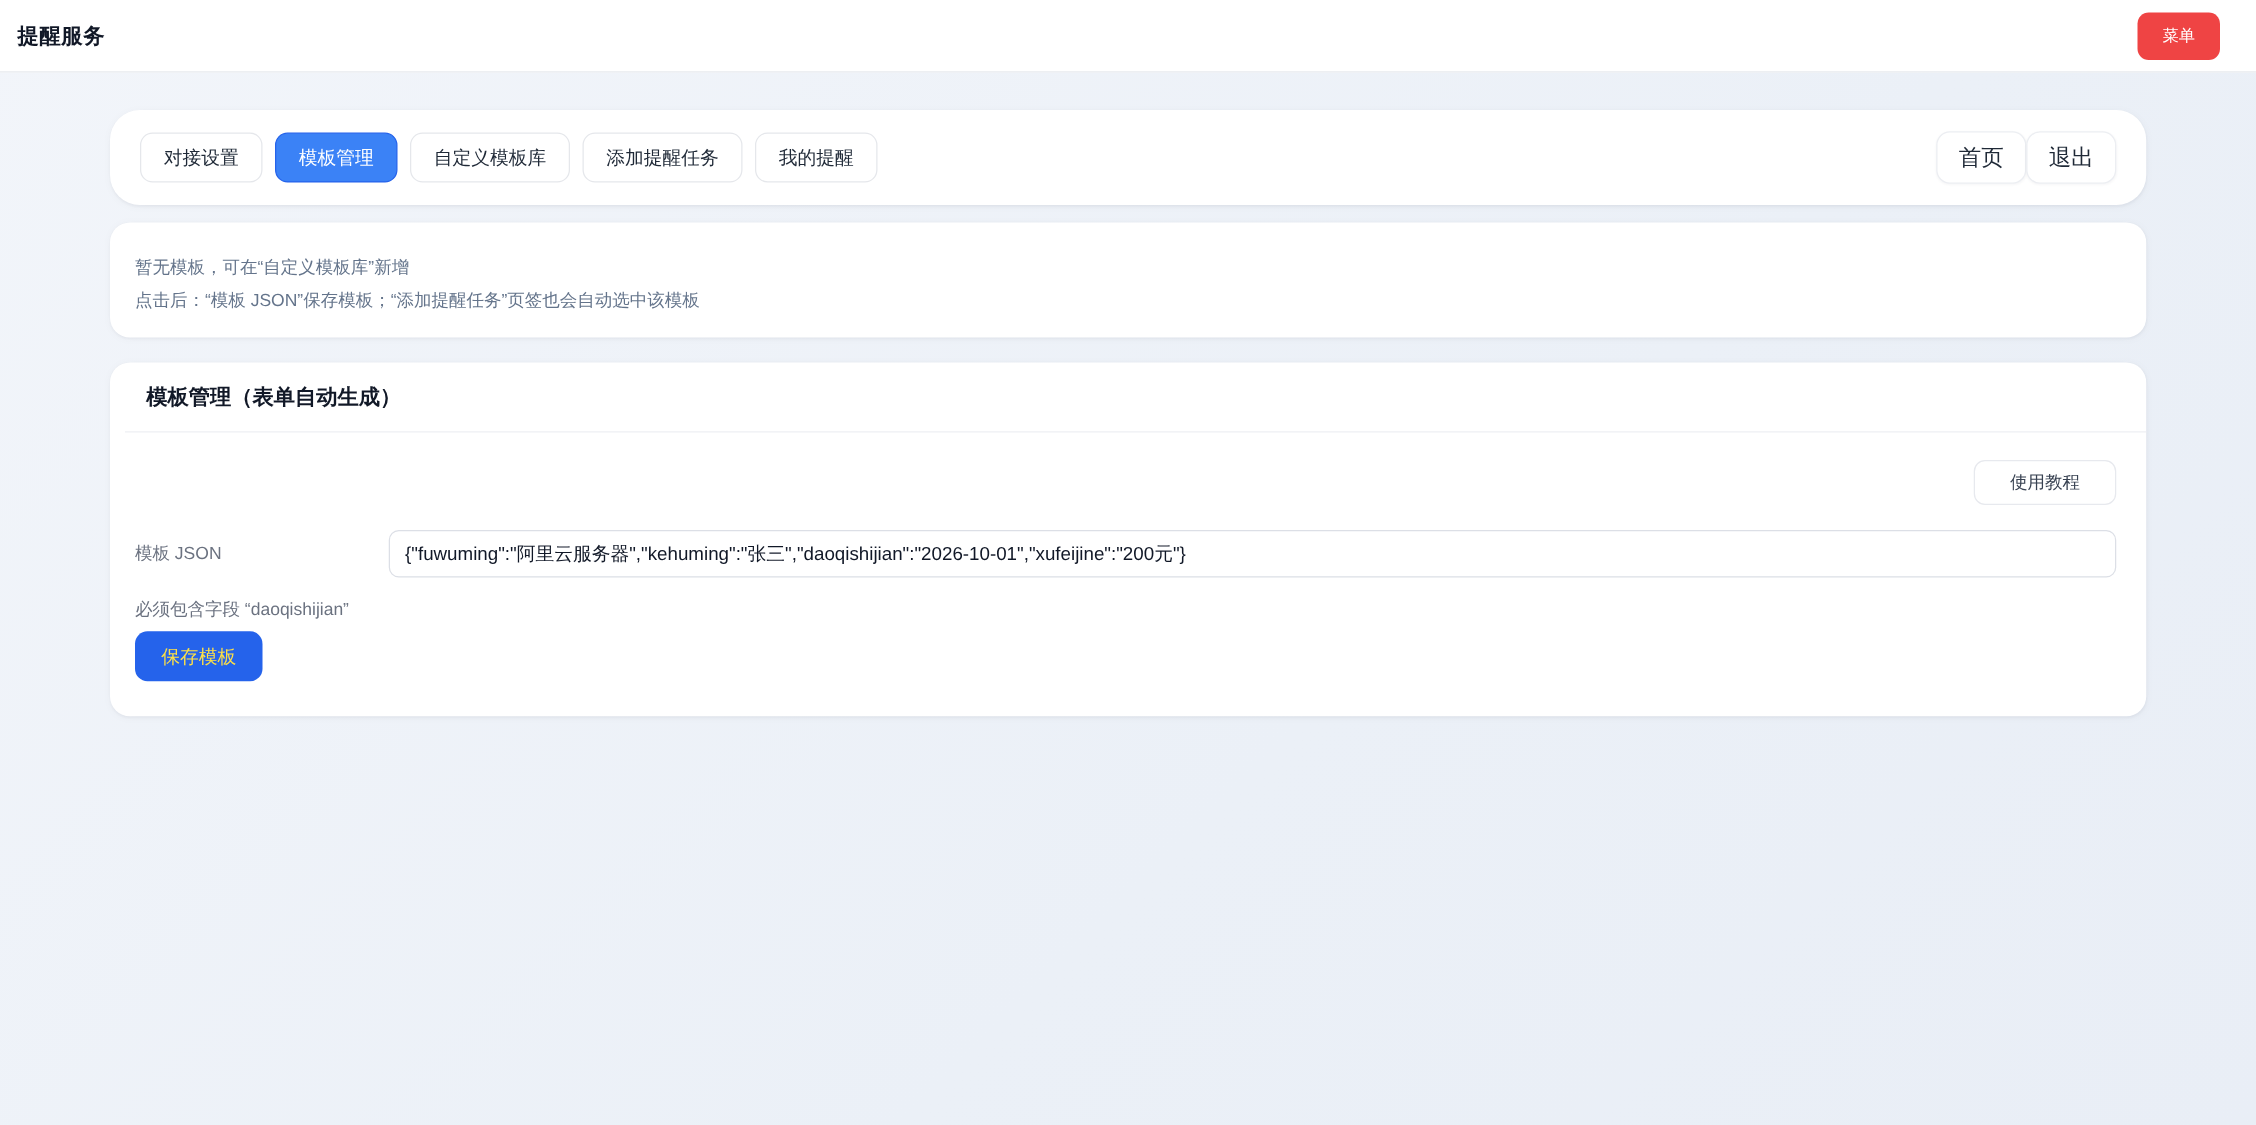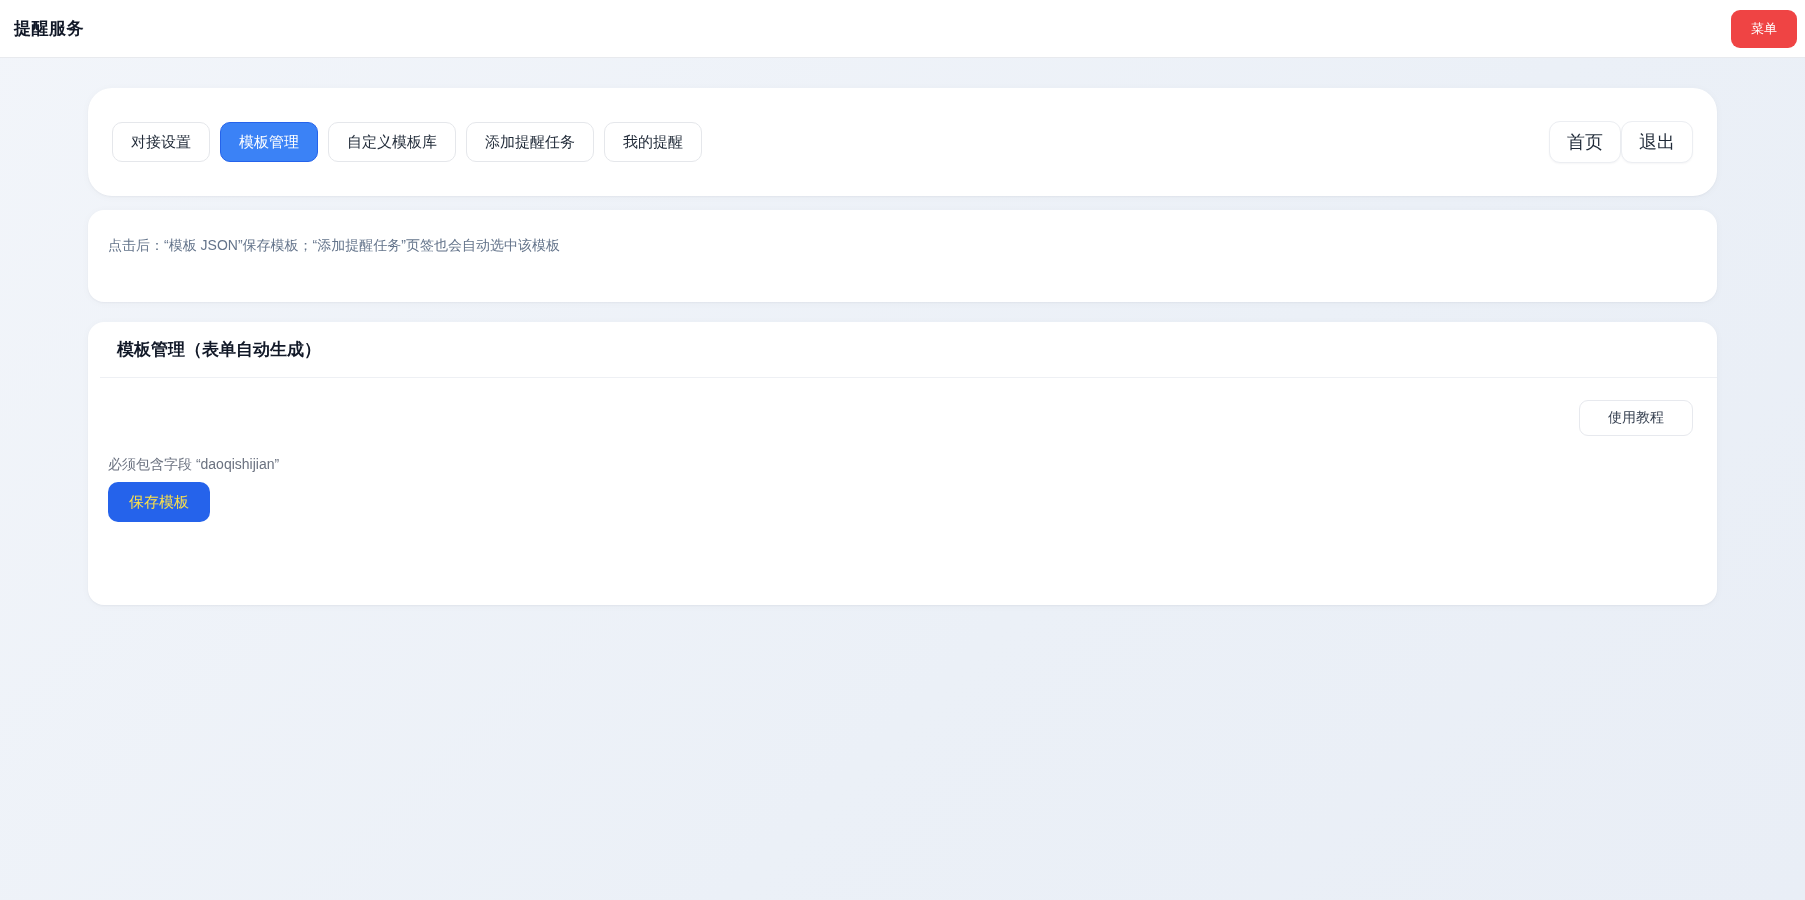--- a/index.html
+++ b/index.html
@@ -9,40 +9,40 @@
     background: linear-gradient(135deg, #f2f5fa 0%, #ebf0f7 60%, #e9eef6 100%);
     color: #1f2937;
     overflow: hidden;
   }
 
   
   .topbar {
     height: 58px; background: #ffffff;
     border-bottom: 1px solid #e8eaee;
     display: flex; align-items: center; justify-content: space-between;
-    padding: 0 8px 0 14px;
+    padding: 0 29px 0 14px;
   }
   .topbar-title { font-size: 17px; font-weight: 700; color: #111827; letter-spacing: .5px; }
   .menu-btn {
     background: #ef4444; color: #ffffff; border: none;
     font-size: 13px; padding: 10px 20px; border-radius: 9px;
     cursor: pointer; font-family: Liberation Mono, monospace;
   }
 
   
   .page { padding-top: 30px; }
   .card {
     width: 1629px; margin: 0 auto; background: #ffffff;
     border-radius: 16px;
     box-shadow: 0 1px 2px rgba(16,24,40,.04), 0 1px 8px rgba(16,24,40,.03);
   }
 
   
   .nav-card {
-    height: 108px; display: flex; align-items: center;
+    height: 76px; display: flex; align-items: center;
     justify-content: space-between; padding: 0 24px; border-radius: 24px;
   }
   .tabs { display: flex; gap: 10px; }
   .tab-btn {
     background: #ffffff; border: 1px solid #e5e7eb; color: #1f2937;
     font-size: 15px; height: 40px; padding: 0 18px; border-radius: 10px;
     cursor: pointer; font-family: inherit; white-space: nowrap;
   }
   .tab-btn.active { background: #3b82f6; border-color: #2563eb; color: #ffffff; }
   .nav-actions { display: flex; }
@@ -109,29 +109,34 @@
       <button class="tab-btn">添加提醒任务</button>
       <button class="tab-btn">我的提醒</button>
     </div>
     <div class="nav-actions">
       <button class="action-btn">首页</button>
       <button class="action-btn">退出</button>
     </div>
   </section>
 
   <section class="card notice-card">
+    <div class="notice-line">暂无模板，可在“自定义模板库”新增</div>
     <div class="notice-line">点击后：“模板 JSON”保存模板；“添加提醒任务”页签也会自动选中该模板</div>
   </section>
 
   <section class="card main-card">
     <div class="main-card-header">
       <h2 class="main-card-title">模板管理（表单自动生成）</h2>
     </div>
     <div class="main-card-body">
       <div class="tutorial-row">
         <button class="tutorial-btn">使用教程</button>
       </div>
+      <div class="form-row">
+        <label class="form-label">模板 JSON</label>
+        <input class="json-input" type="text" value="{&quot;fuwuming&quot;:&quot;阿里云服务器&quot;,&quot;kehuming&quot;:&quot;张三&quot;,&quot;daoqishijian&quot;:&quot;2026-10-01&quot;,&quot;xufeijine&quot;:&quot;200元&quot;}" style="">
+      </div>
       <div class="helper-text">必须包含字段 “daoqishijian”</div>
       <button class="save-btn">保存模板</button>
     </div>
   </section>
 
 </div>
 
 </body></html>

